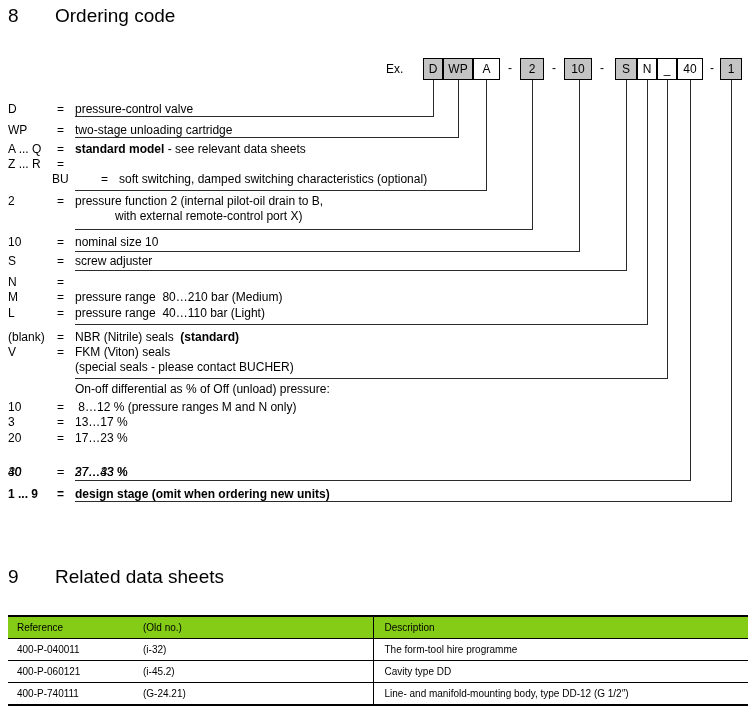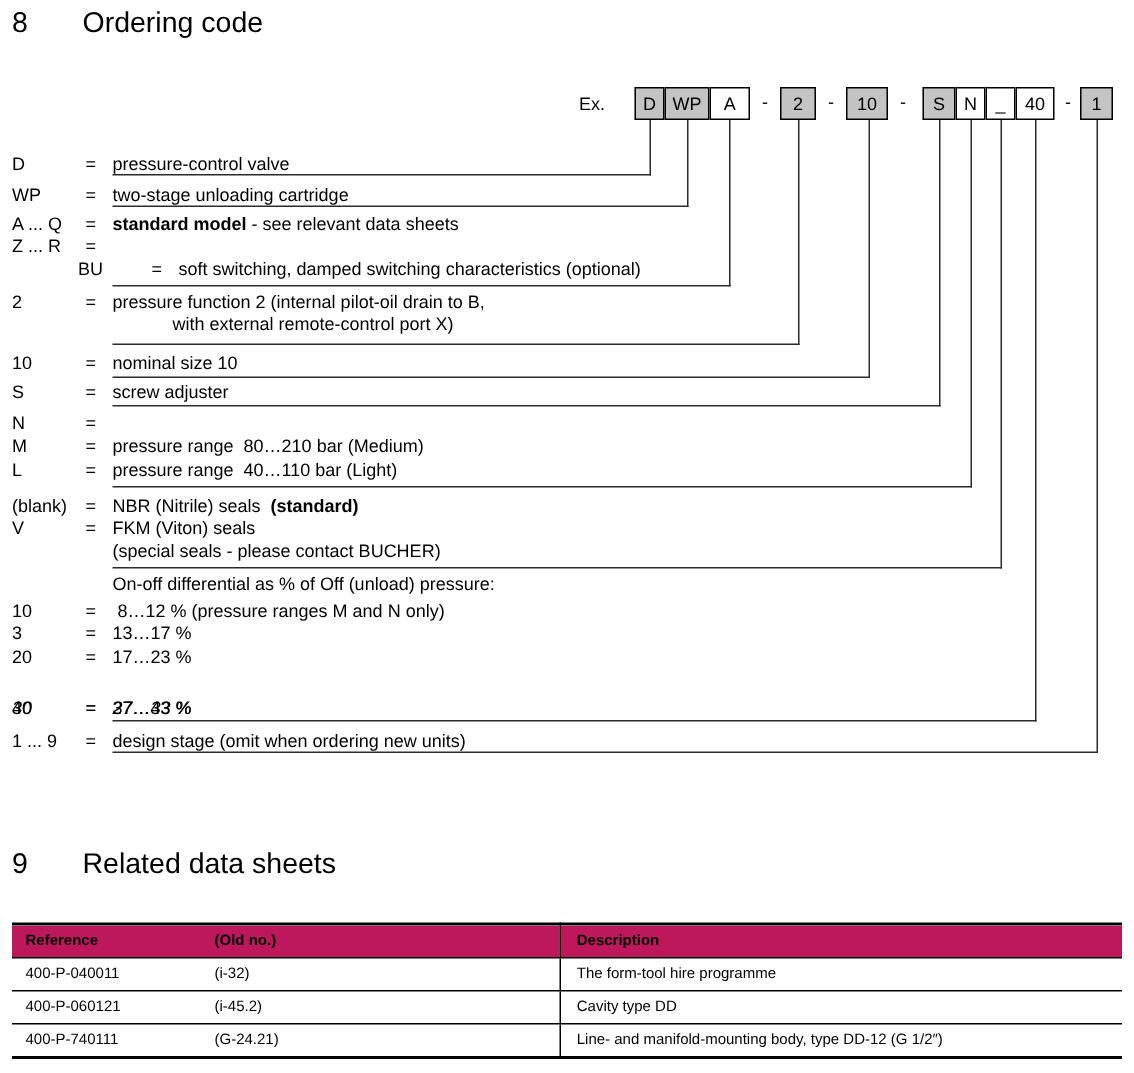--- a/index.html
+++ b/index.html
@@ -26,21 +26,21 @@
   .b{font-weight:bold;}
   #sheets-wrap{position:absolute;left:8px;top:615px;width:740px;}
   #sheets-table{
     border-collapse:collapse;table-layout:fixed;width:740px;font-size:10px;
     border-top:2px solid #000;border-bottom:2px solid #000;
   }
   #sheets-table th,#sheets-table td{
     height:21px;padding:0 4px 0 9px;text-align:left;vertical-align:middle;
     border-bottom:1px solid #000;overflow:hidden;white-space:pre;
   }
-  #sheets-table thead th{background:#be185d;font-weight:bold;}
+  #sheets-table thead th{background:#84cc16;font-weight:normal;}
   #sheets-table .c3{border-left:1px solid #000;padding-left:11px;}
   #sheets-table tbody tr:last-child td{border-bottom:none;}
 </style>
 </head>
 <body>
 
 <div id="page">
 
   <div class="heading" style="top:5px;">
     <span class="num">8</span>
@@ -177,21 +177,21 @@
       <div class="lrow" style="top: 466px; font-style: italic;">
         <span class="lcode">30</span>
         <span class="leq">=</span>
         <span class="ldesc"><span>27…33 %</span></span>
       </div>
       <div class="lrow" style="top: 466px;">
         <span class="lcode">40</span>
         <span class="leq">=</span>
         <span class="ldesc"><span>37…43 %</span></span>
       </div>
-      <div class="lrow" style="top: 488px;">
+      <div class="lrow" style="top: 488px; font-weight: bold;">
         <span class="lcode">1 ... 9</span>
         <span class="leq">=</span>
         <span class="ldesc"><span>design stage (omit when ordering new units)</span></span>
       </div>
     </div>
 
   <div class="heading" style="top:566px;">
     <span class="num">9</span>
     <span class="ttl">Related data sheets</span>
   </div>

